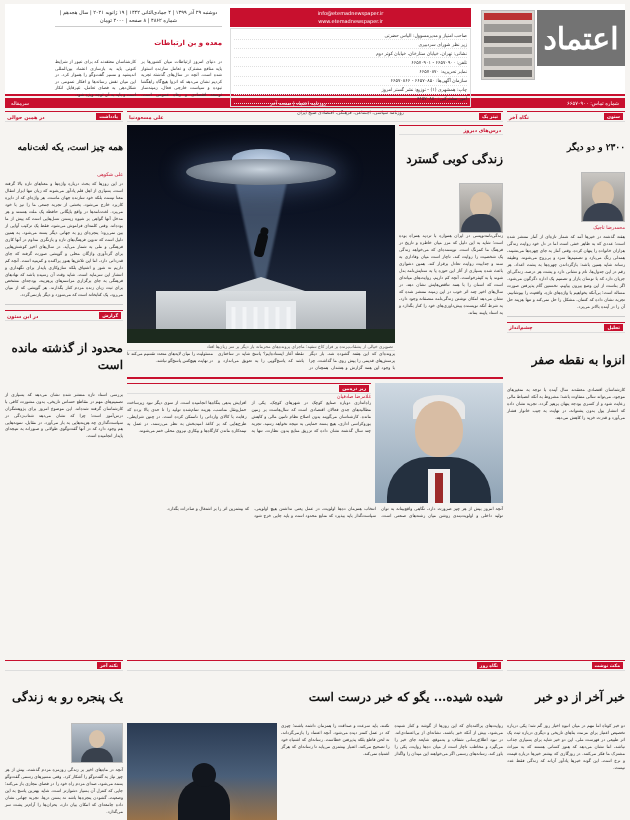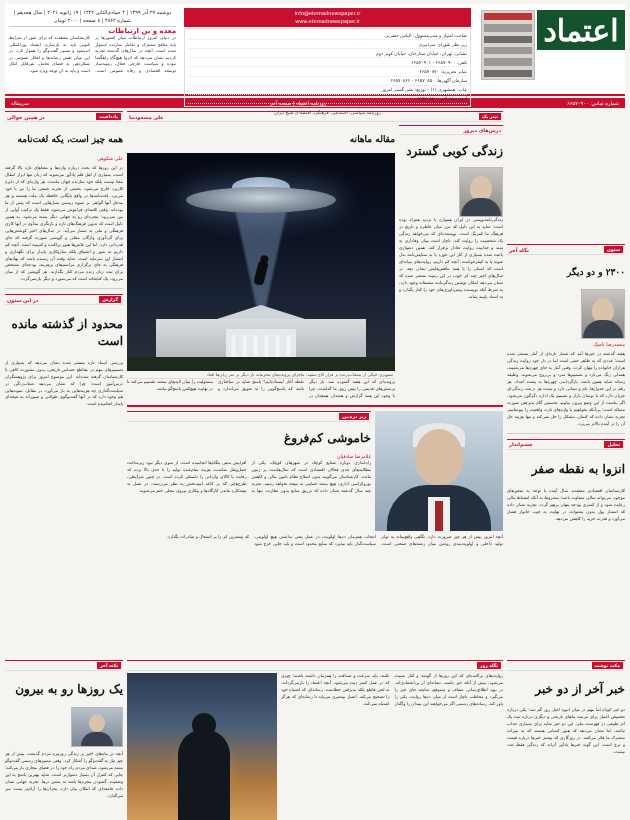--- a/index.html
+++ b/index.html
@@ -32,22 +32,22 @@
     padding: 2px 0 0 0;
   }
   .mh-right {
     width: 150px;
     display: flex;
     flex-direction: row;
     align-items: flex-start;
     gap: 2px;
   }
   .logo-box {
-    width: 88px; height: 40px;
-    background: #14532d;
+    width: 88px; height: 56px;
+    background: #737373;
     color: #fff;
     display: flex; align-items: center; justify-content: center;
     font-family: "DejaVu Serif", serif;
     font-size: 30px; font-weight: bold;
     letter-spacing: -1px;
     margin-top: 4px;
   }
   .mh-thumb {
     width: 54px; height: 70px;
     background: #d8d4cf;
@@ -81,21 +81,22 @@
   }
   .mh-lines div { border-bottom: 1px dotted #e0e0e0; padding: 0.5px 0; }
   .mh-sub {
     font-size: 4.6px; color: #444; text-align: center;
     border-top: 1px solid #ddd; padding-top: 1px;
   }
   .mh-left {
     width: 175px;
     display: flex; flex-direction: column;
     padding: 2px 4px;
-    gap: 0;
+    gap: 12px;
+    margin-left: 46px;
   }
   .mh-dateline {
     font-size: 5px; color: #222; text-align: center;
     border-bottom: 1px solid #ccc; padding-bottom: 2px;
     line-height: 1.6;
   }
   .mh-editorial-title {
     font-size: 7px; font-weight: bold; color: #c8102e;
     text-align: right;
   }
@@ -119,35 +120,35 @@
   .main {
     display: flex;
     flex-direction: row;
     gap: 4px;
     margin-top: 3px;
     height: 545px;
   }
   .col { display: flex; flex-direction: column; gap: 3px; }
   .col-r { width: 118px; }
   .col-c { flex: 1; }
-  .col-l { width: 118px; justify-content: center; }
+  .col-l { width: 118px; }
 
   .sec-head {
     border-top: 1.5px solid #c8102e;
     border-bottom: 1px solid #ddd;
     display: flex; justify-content: space-between; align-items: center;
     padding: 1px 2px;
     font-size: 5px; color: #c8102e; font-weight: bold;
   }
   .sec-head .tag {
     background: #c8102e; color: #fff; padding: 1px 3px; font-size: 4.5px;
   }
   .art-title {
     font-size: 9px; font-weight: bold; color: #111;
-    line-height: 1.35; text-align: right; margin: 8px 0;
+    line-height: 1.35; text-align: right; margin: 16px 0;
     font-family: "DejaVu Serif", serif;
   }
   .art-title.sm { font-size: 12px; }
   .art-title.lg { font-size: 12px; }
   .byline {
     font-size: 4.8px; color: #c8102e; text-align: right; margin-bottom: 1px;
   }
   .body-text {
     font-size: 4.3px; line-height: 1.62; color: #2a2a2a;
     text-align: justify;
@@ -398,21 +399,20 @@
           </div>
           <div class="art-title sm">زندگی کوبی گسترد</div>
           <div class="mugshot">
               <span class="h"></span>
               <span class="b"></span>
             </div>
           <div class="body-text">زندگی‌نامه‌نویسی در ایران همواره با تردید همراه بوده است؛ شاید به این دلیل که مرز میان خاطره و تاریخ در فرهنگ ما کمرنگ است. نویسنده‌ای که می‌خواهد زندگی یک شخصیت را روایت کند، ناچار است میان وفاداری به سند و جذابیت روایت تعادل برقرار کند. همین دشواری باعث شده بسیاری از آثار این حوزه یا به ستایش‌نامه بدل شوند یا به کیفرخواست. آنچه کم داریم، روایت‌های میانه‌ای است که انسان را با همه تناقض‌هایش نشان دهد. در سال‌های اخیر چند اثر خوب در این زمینه منتشر شده که نشان می‌دهد امکان نوشتن زندگی‌نامه منصفانه وجود دارد، به شرط آنکه نویسنده پیش‌داوری‌های خود را کنار بگذارد و به اسناد پایبند بماند.</div>
         </div>
 
         <div style="flex:1;">
-          <div class="art-title">مقاله ماهانه</div>
           <div class="photo ufo">
             <span class="beam"></span>
             <span class="dome"></span>
             <span class="saucer"></span>
             <span class="person"></span>
             <span class="whitehouse"></span>
             <span class="wh-roof"></span>
             <span class="wh-portico"></span>
             <span class="cols">
                 <i></i>
@@ -438,21 +438,20 @@
             <span class="shirt"></span>
             <span class="tie"></span>
             <span class="hair"></span>
             <span class="head"></span>
           </div>
         </div>
         <div style="flex:1;">
           <div class="sec-head">
             <span class="tag">زیر ذره‌بین</span>
           </div>
-          <div class="art-title lg">خاموشی کم‌فروغ</div>
           <div class="byline">غلامرضا صادقیان</div>
           <div class="body-text c2">راه‌اندازی دوباره صنایع کوچک در شهرهای کوچک، یکی از مطالبه‌های جدی فعالان اقتصادی است که سال‌هاست بر زمین مانده. کارشناسان می‌گویند بدون اصلاح نظام تامین مالی و کاهش بوروکراسی اداری، هیچ بسته حمایتی به نتیجه نخواهد رسید. تجربه چند سال گذشته نشان داده که تزریق منابع بدون نظارت، تنها به افزایش بدهی بنگاه‌ها انجامیده است. از سوی دیگر نبود زیرساخت حمل‌ونقل مناسب، هزینه تمام‌شده تولید را تا حدی بالا برده که رقابت با کالای وارداتی را ناممکن کرده است. در چنین شرایطی، طرح‌هایی که بر کاغذ امیدبخش به نظر می‌رسند، در عمل به نیمه‌کاره ماندن کارگاه‌ها و بیکاری نیروی محلی ختم می‌شوند.</div>
         </div>
       </div>
       <div class="body-text c3">آنچه امروز بیش از هر چیز ضرورت دارد، نگاهی واقع‌بینانه به توان تولید داخلی و اولویت‌بندی روشن میان رشته‌های صنعتی است. انتخاب همزمان ده‌ها اولویت، در عمل یعنی نداشتن هیچ اولویتی. سیاست‌گذار باید بپذیرد که منابع محدود است و باید جایی خرج شود که بیشترین اثر را بر اشتغال و صادرات بگذارد.</div>
     </div>
 
     <div class="col col-r">
       <div class="sec-head">
         <span class="tag">یادداشت</span>
@@ -479,40 +478,41 @@
         <span class="tag">مکث نوشت</span>
       </div>
       <div class="art-title sm">خبر آخر از دو خبر</div>
       <div class="body-text">دو خبر کوتاه اما مهم در میان انبوه اخبار روز گم شد؛ یکی درباره تخصیص اعتبار برای مرمت بناهای تاریخی و دیگری درباره ثبت یک اثر طبیعی در فهرست ملی. این دو خبر شاید برای بسیاری جذاب نباشد، اما نشان می‌دهد که هنوز کسانی هستند که به میراث مشترک ما فکر می‌کنند. در روزگاری که بیشتر خبرها درباره قیمت و نرخ است، این گونه خبرها یادآور آن‌اند که زندگی فقط عدد نیست.</div>
     </div>
 
     <div class="bot-col bot-c">
       <div class="sec-head">
         <span class="tag">نگاه روز</span>
       </div>
+      <div class="art-title lg">شیده شیده... یگو که خبر درست است</div>
       <div style="display:flex; gap:4px;">
         <div style="flex:1;">
           <div class="body-text c2">روایت‌های پراکنده‌ای که این روزها از گوشه و کنار شنیده می‌شود، بیش از آنکه خبر باشند، نشانه‌ای از بی‌اعتمادی‌اند. در نبود اطلاع‌رسانی شفاف و به‌موقع، شایعه جای خبر را می‌گیرد و مخاطب ناچار است از میان ده‌ها روایت، یکی را باور کند. رسانه‌های رسمی اگر می‌خواهند این میدان را واگذار نکنند، باید سرعت و صداقت را همزمان داشته باشند؛ چیزی که در عمل کمتر دیده می‌شود. آنچه اعتماد را بازمی‌گرداند، نه لحن قاطع بلکه پذیرفتن خطاست. رسانه‌ای که اشتباه خود را تصحیح می‌کند، اعتبار بیشتری می‌یابد تا رسانه‌ای که هرگز اشتباه نمی‌کند.</div>
         </div>
         <div style="width:150px;">
           <div class="photo sunset">
             <span class="sun"></span>
             <span class="fig"></span>
 
           </div>
 
         </div>
       </div>
     </div>
 
     <div class="bot-col bot-r">
       <div class="sec-head">
         <span class="tag">نکته آخر</span>
       </div>
-      <div class="art-title sm">یک روزها رو به بیرون</div>
+      <div class="art-title sm">یک پنجره رو به زندگی</div>
       <div class="thumb-sm">
           <span class="h"></span>
           <span class="b"></span>
         </div>
       <div class="body-text">آنچه در ماه‌های اخیر بر زندگی روزمره مردم گذشت، بیش از هر چیز نیاز به گفت‌وگو را آشکار کرد. وقتی مسیرهای رسمی گفت‌وگو بسته می‌شود، صدای مردم راه خود را در فضای مجازی باز می‌کند؛ جایی که کنترل آن بسیار دشوارتر است. شاید بهترین پاسخ به این وضعیت، گشودن پنجره‌ها باشد نه بستن در‌ها. تجربه جهانی نشان داده جامعه‌ای که امکان بیان دارد، بحران‌ها را آرام‌تر پشت سر می‌گذارد.</div>
     </div>
 
   </div>
 
 </div>

